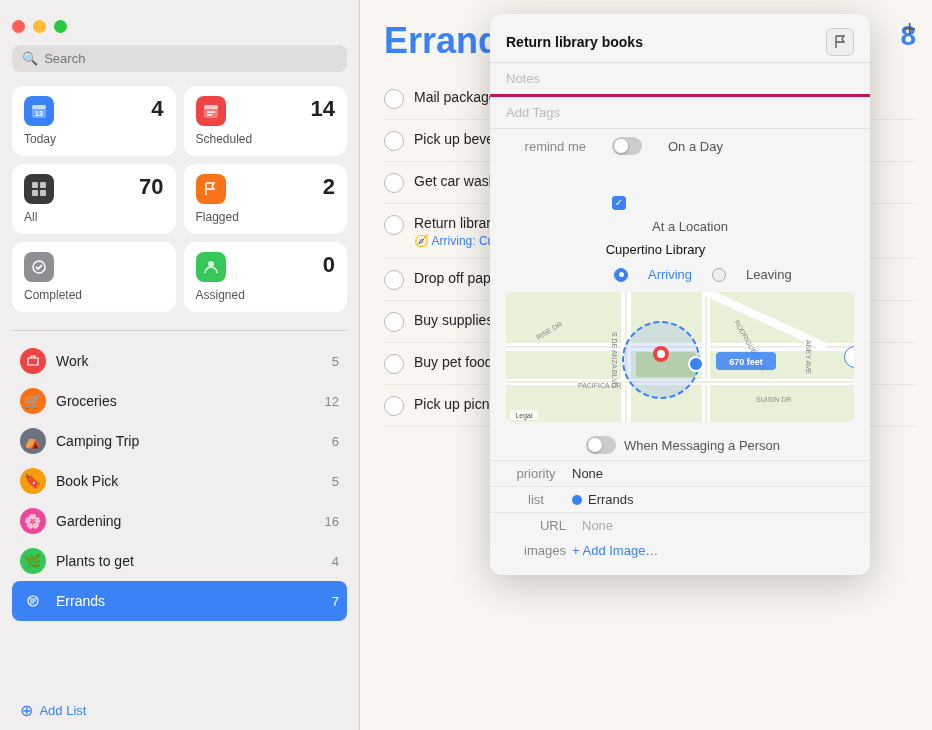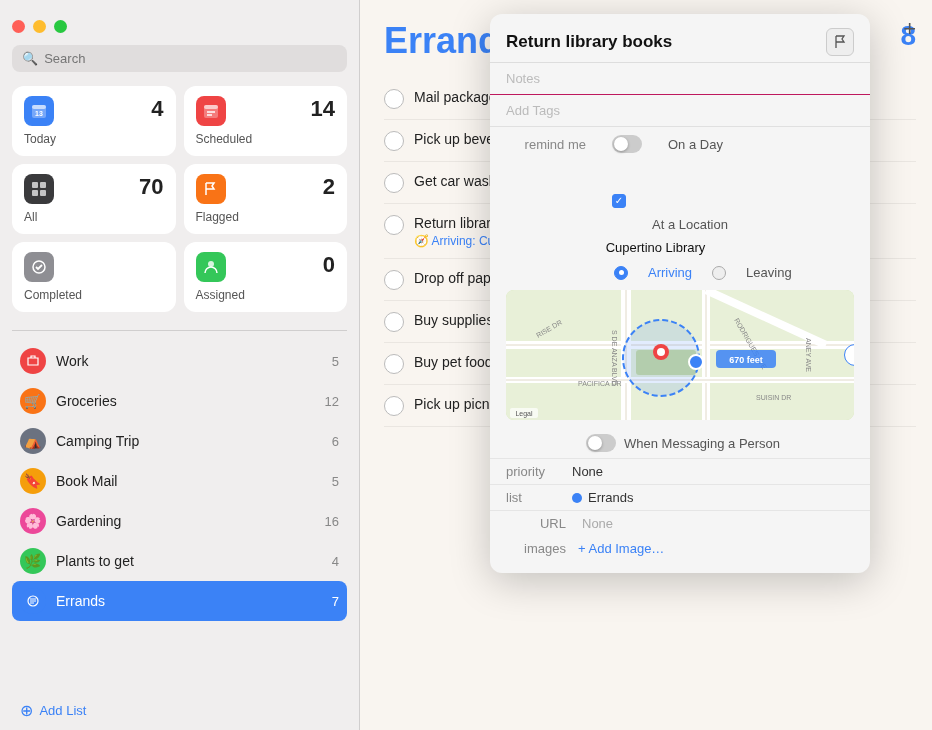--- a/index.html
+++ b/index.html
@@ -212,39 +212,39 @@
       z-index: 10;
     }
     .detail-header {
       display: flex;
       justify-content: space-between;
       align-items: center;
       padding: 14px 16px 6px 16px;
       border-bottom: 1px solid #ddd;
     }
     .detail-title {
-      font-size: 17px;
+      font-size: 14px;
       font-weight: 600;
       color: #111;
     }
     .detail-flag-btn {
       width: 28px;
       height: 28px;
       border: 1px solid #ccc;
       border-radius: 6px;
       background: #eee;
       display: flex;
       align-items: center;
       justify-content: center;
       cursor: pointer;
       font-size: 14px;
     }
     .detail-field {
       padding: 8px 16px;
-      border-bottom: 1px solid #be185d;
+      border-bottom: 3px solid #be185d;
       font-size: 13px;
       color: #999;
     }
     .detail-tags {
       padding: 8px 16px;
       border-bottom: 1px solid #e0e0e0;
       font-size: 13px;
       color: #999;
     }
 
@@ -353,42 +353,41 @@
       display: flex;
       align-items: center;
       padding: 5px 16px;
       gap: 6px;
       font-size: 13px;
       border-top: 1px solid #e5e5e5;
     }
     .detail-prop-label {
       color: #888;
       min-width: 60px;
-      text-align: left;
+      text-align: center;
     }
     .detail-prop-value { color: #333; }
     .list-dot {
       width: 10px;
       height: 10px;
       border-radius: 50%;
       background: #3b82f6;
       display: inline-block;
     }
     .detail-url-row {
       display: flex;
       padding: 5px 16px;
       font-size: 13px;
       border-top: 1px solid #e5e5e5;
       gap: 10px;
     }
     .detail-images-row {
       display: flex;
       padding: 5px 16px;
       font-size: 13px;
-      gap: 6px;
       color: #3b82f6;
     }
     .info-icon {
       position: absolute;
       right: -14px;
       top: 50%;
       transform: translateY(-50%);
       width: 22px;
       height: 22px;
       border-radius: 50%;
@@ -534,21 +533,21 @@
     </div>
 
     <div class="list-item">
       <div class="list-icon" style="background:#6b7280">⛺</div>
       <span class="list-item-name">Camping Trip</span>
       <span class="list-item-count">6</span>
     </div>
 
     <div class="list-item">
       <div class="list-icon" style="background:#f59e0b">🔖</div>
-      <span class="list-item-name">Book Mail</span>
+      <span class="list-item-name">Book Pick</span>
       <span class="list-item-count">5</span>
     </div>
 
     <div class="list-item">
       <div class="list-icon" style="background:#ec4899">🌸</div>
       <span class="list-item-name">Gardening</span>
       <span class="list-item-count">16</span>
     </div>
 
     <div class="list-item">

